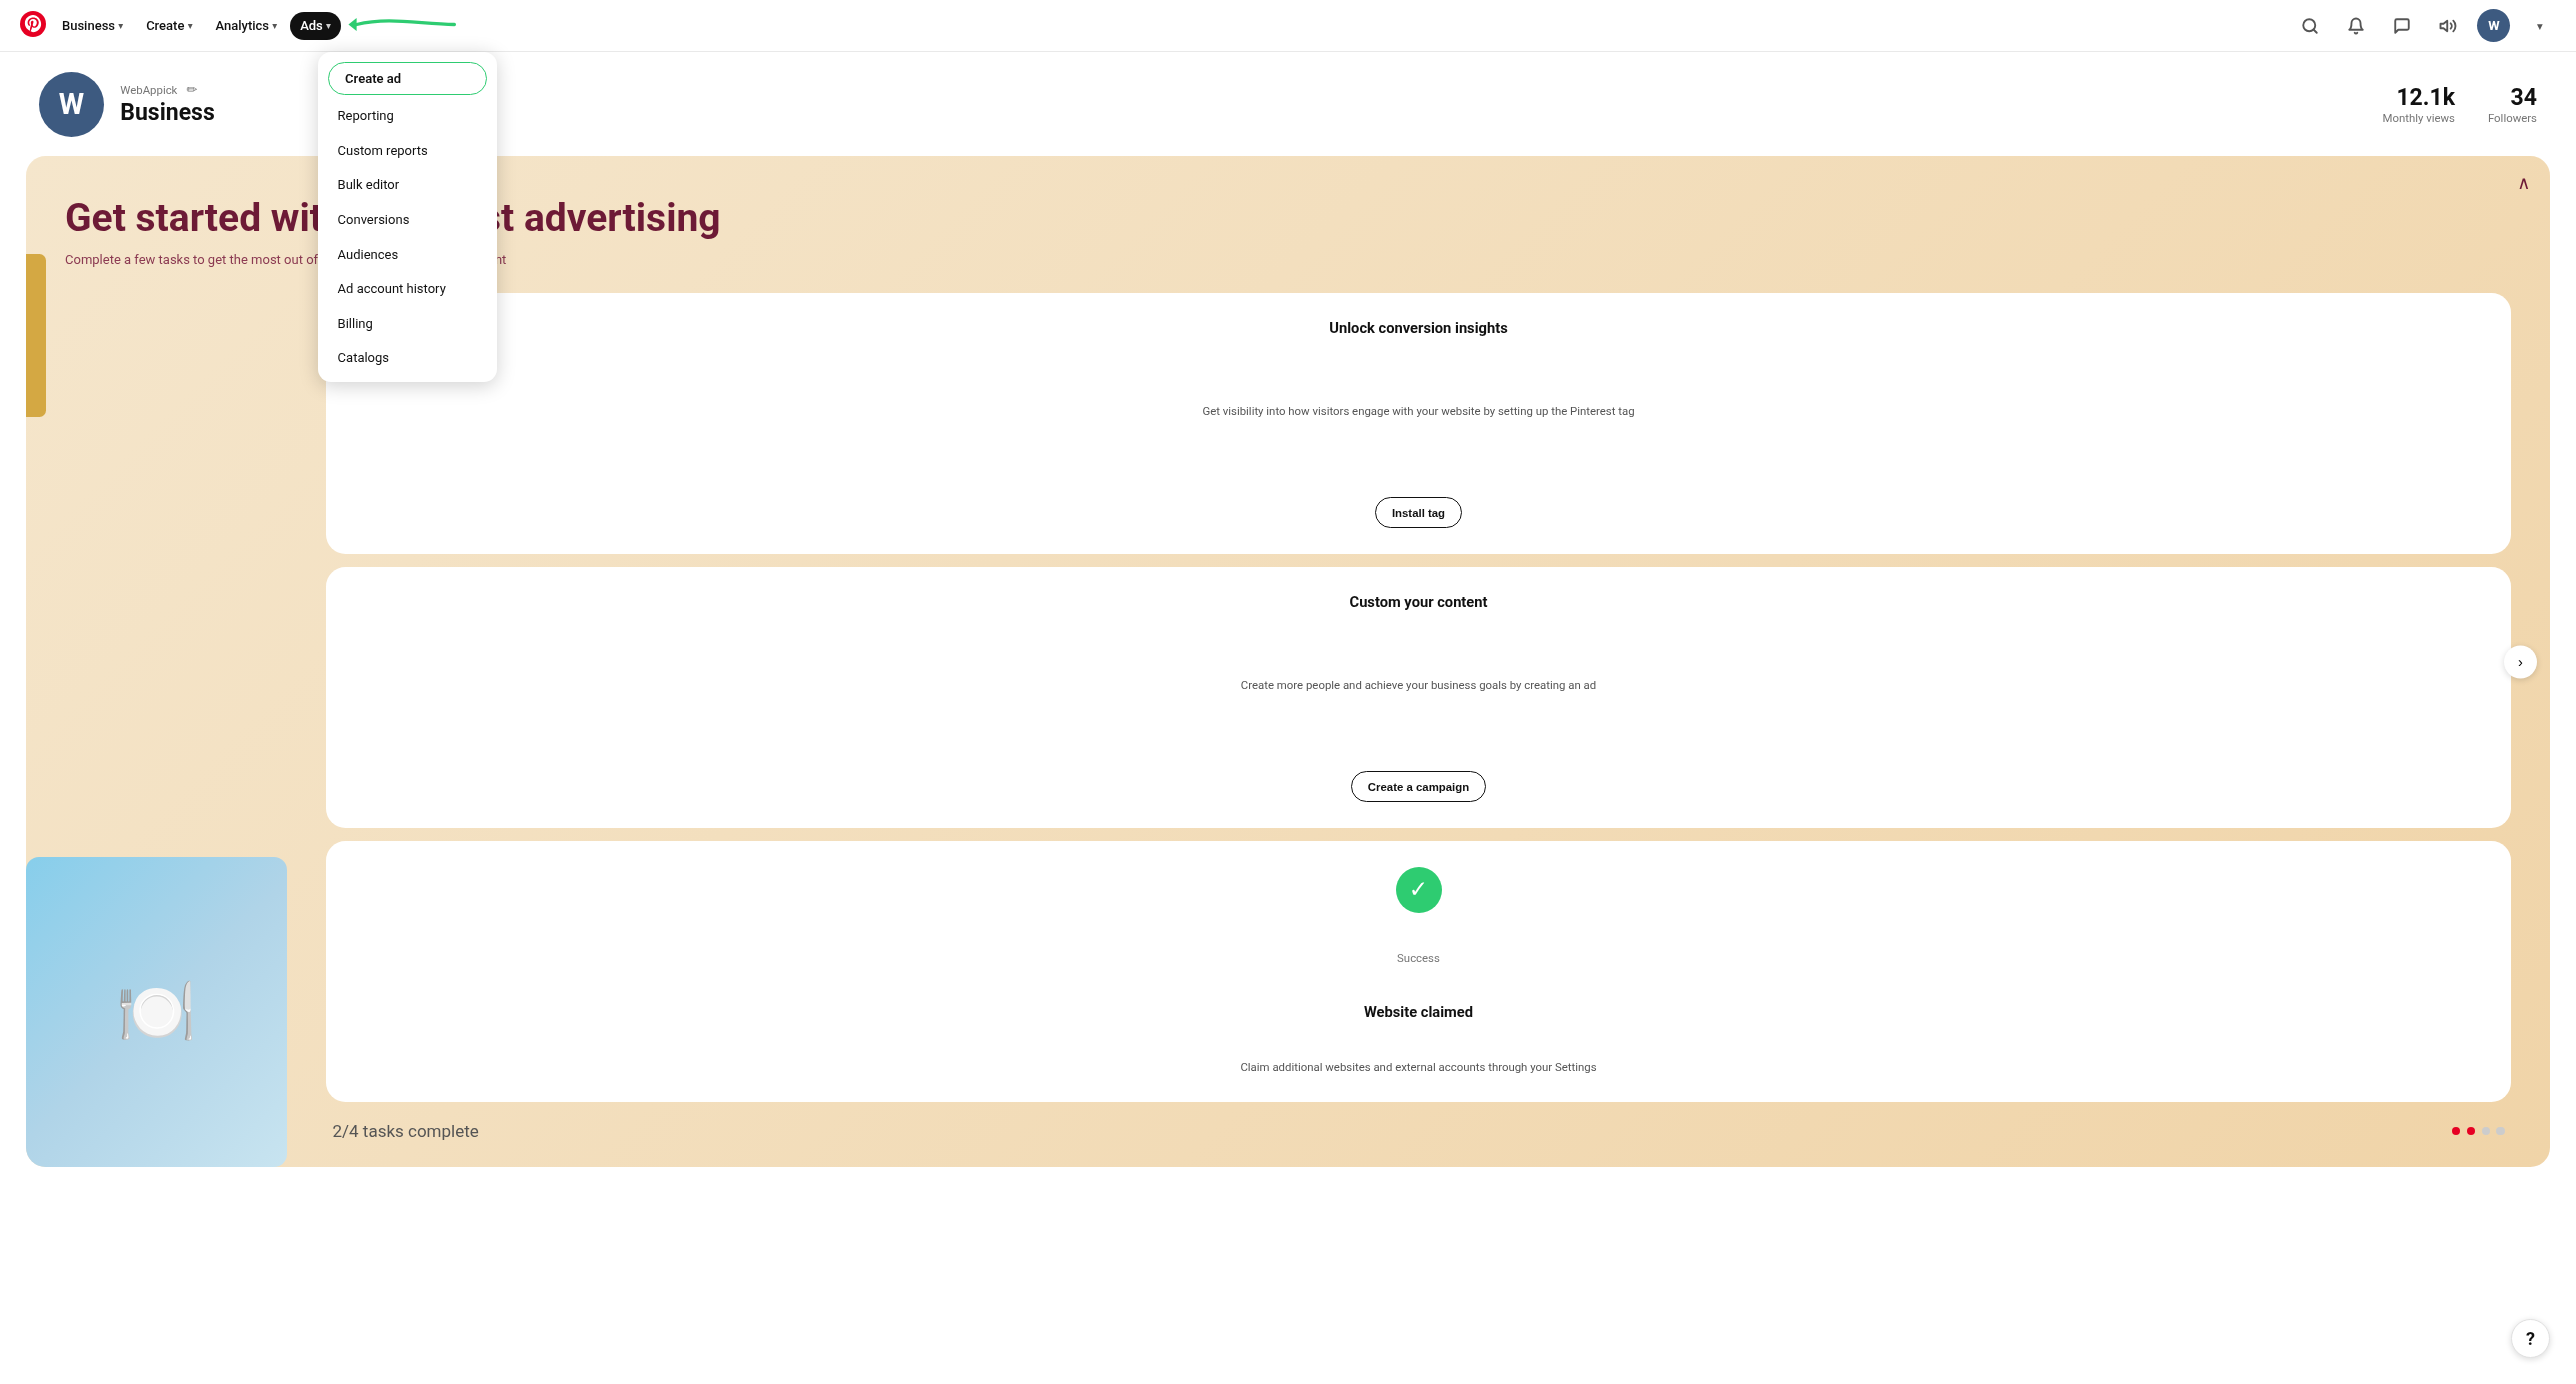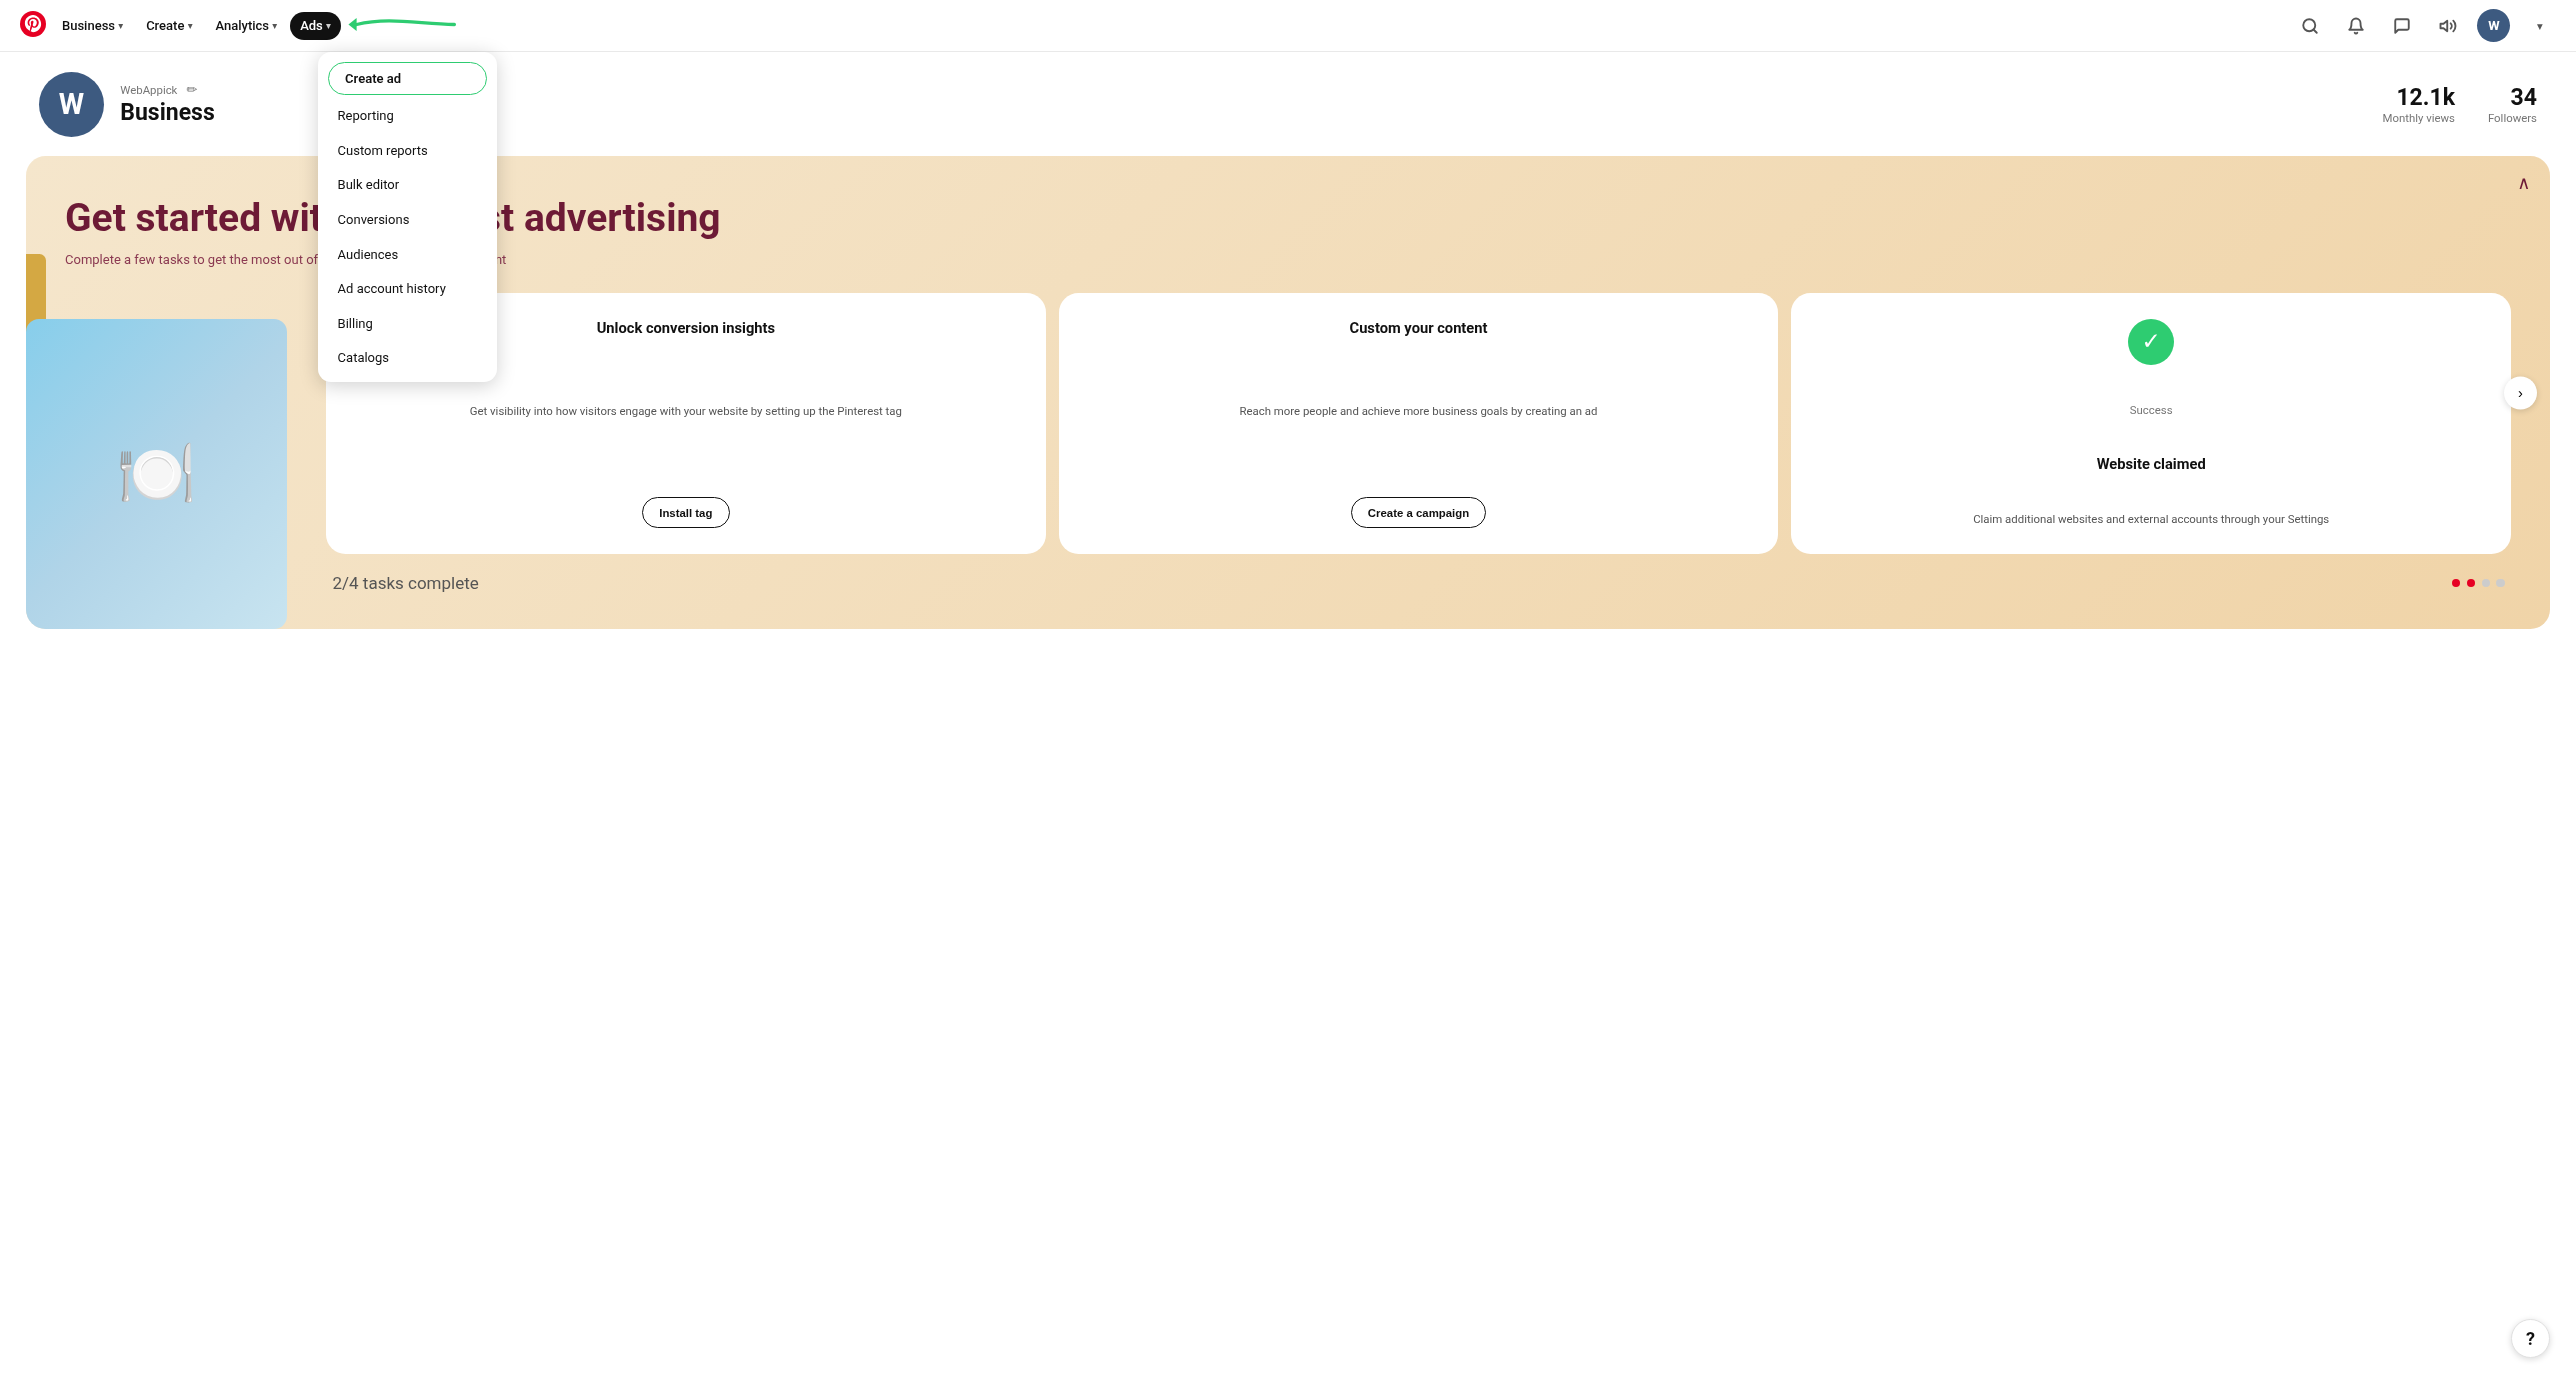--- a/index.html
+++ b/index.html
@@ -465,31 +465,31 @@
       Get started with Pinterest advertising
     </div>
     <div class="hero-subtitle">Complete a few tasks to get the most out of your Pinterest business account</div>
 
     <div class="gold-side-bar"></div>
 
     <div class="food-image-area">
       <div class="food-placeholder">🍽️</div>
     </div>
 
-    <div class="cards-row" style="margin-left: 261px;">
+    <div class="cards-row" style="margin-left: 261px; flex-direction: column;">
 
       <div class="card">
         <div class="card-title">Unlock conversion insights</div>
         <div class="card-desc">Get visibility into how visitors engage with your website by setting up the Pinterest tag</div>
         <button class="card-action-btn">Install tag</button>
       </div>
 
       <div class="card">
         <div class="card-title">Custom your content</div>
-        <div class="card-desc">Reach more people and achieve more business goals by creating an ad</div>
+        <div class="card-desc">Create more people and achieve your business goals by creating an ad</div>
         <button class="card-action-btn">Create a campaign</button>
       </div>
 
       <div class="card">
         <div class="success-icon">✓</div>
         <div class="success-label">Success</div>
         <div class="card-title">Website claimed</div>
         <div class="card-desc">Claim additional websites and external accounts through your Settings</div>
       </div>
     </div>

